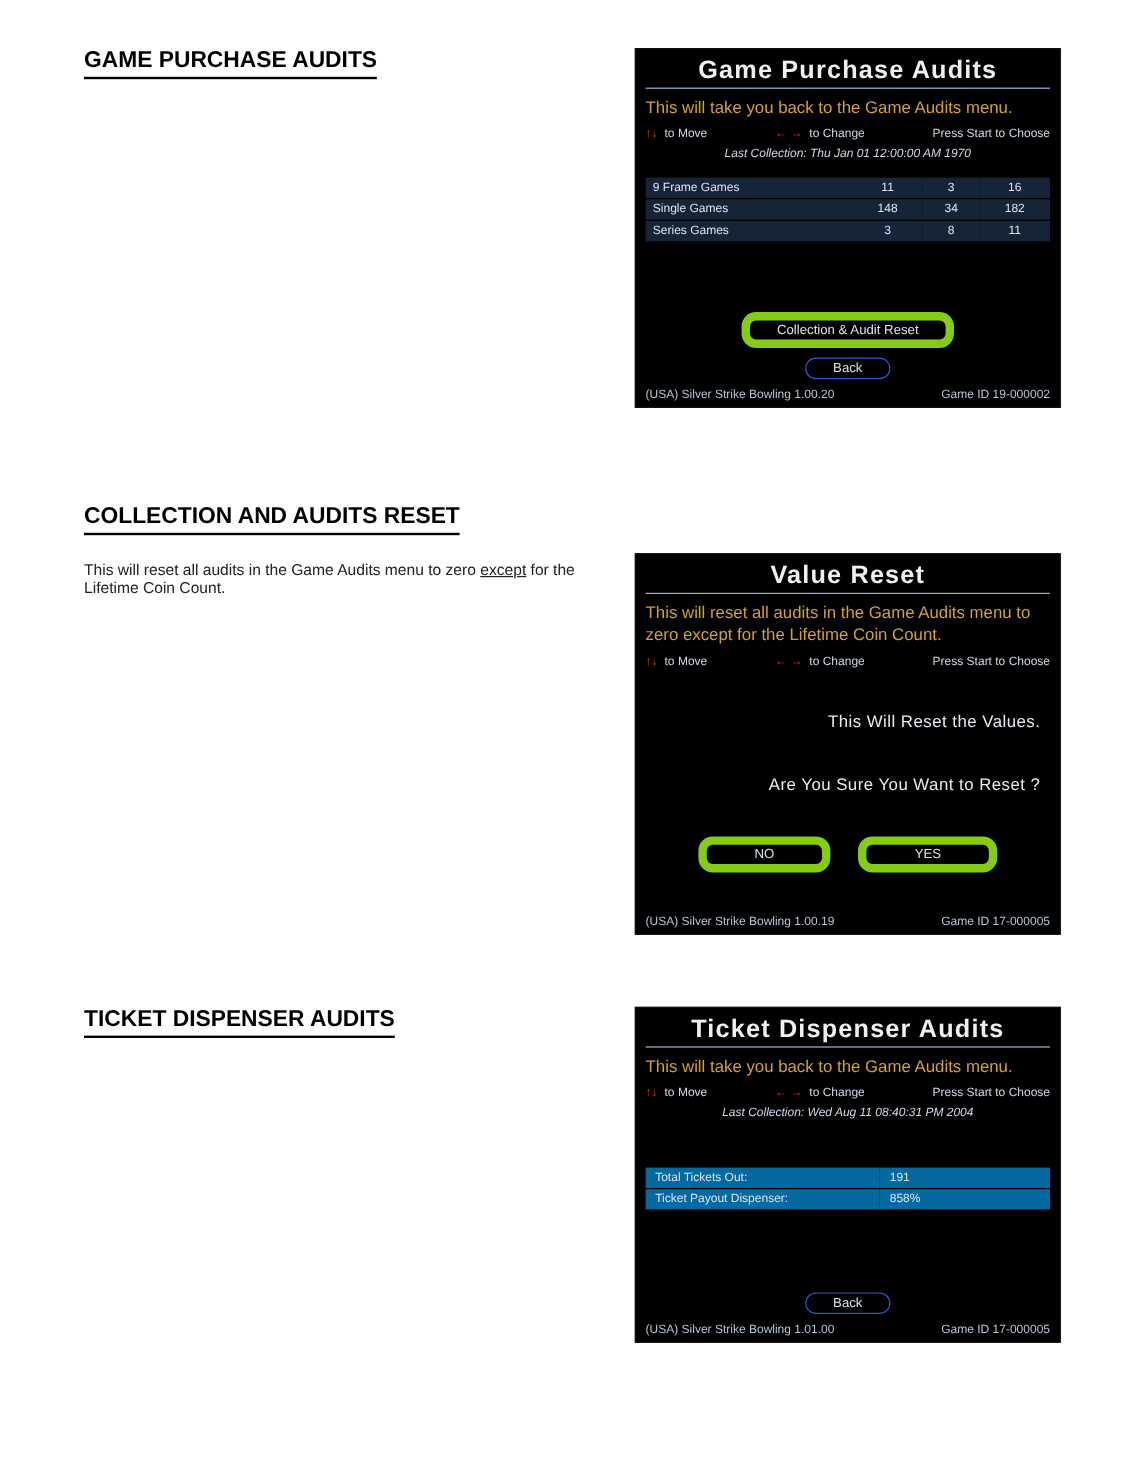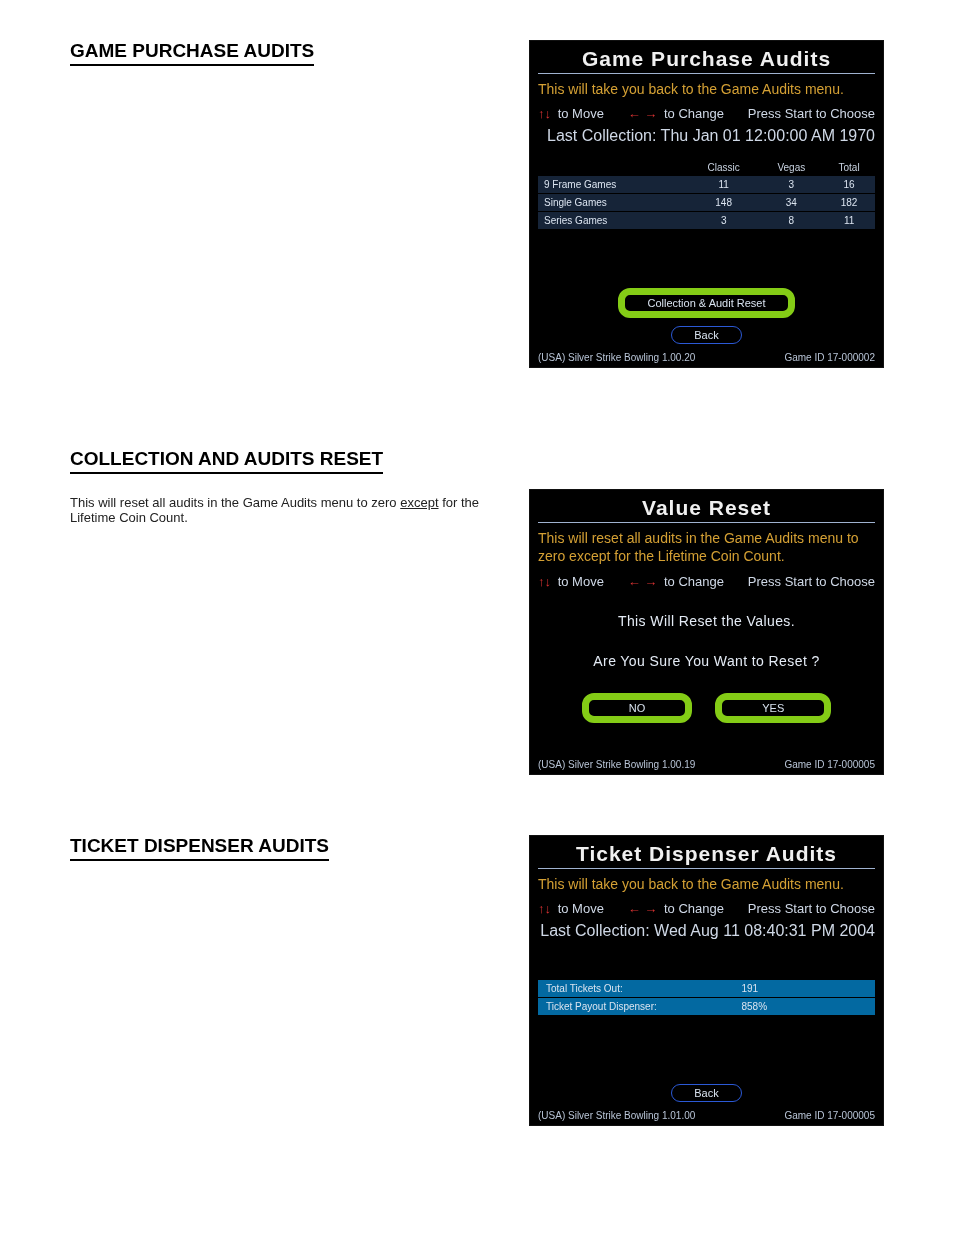--- a/index.html
+++ b/index.html
@@ -57,34 +57,35 @@
   .gs-help {
     color: #d4a034;
     font-size: 14px;
     margin: 4px 0 8px;
     line-height: 1.3;
   }
   .gs-controls {
     display: flex;
     justify-content: space-between;
     align-items: center;
-    font-size: 13px;
+    font-size: 10px;
     color: #cfd8e6;
     margin-bottom: 6px;
   }
   .gs-controls .arrows {
     color: #d33;
     font-weight: bold;
     margin-right: 3px;
   }
   .gs-collection {
-    font-size: 16px;
+    font-size: 10px;
     color: #cfd8e6;
-    text-align: right;
+    text-align: center;
     margin-bottom: 14px;
+    font-style: italic;
   }
   .gs-table {
     width: 100%;
     border-collapse: collapse;
     font-size: 10px;
     margin-bottom: 20px;
   }
   .gs-table th {
     font-weight: normal;
     text-align: center;
@@ -105,24 +106,24 @@
     font-size: 10px;
     margin: 40px 0 30px;
   }
   .gs-table2 td {
     background: #0369a1;
     padding: 3px 8px;
     border-bottom: 1px solid #000;
   }
   .gs-table2 td:last-child { width: 42%; }
   .gs-big {
-    text-align: center;
+    text-align: right;
     font-size: 14px;
     color: #e4ebf5;
-    margin: 24px 8px;
+    margin: 36px 8px;
     letter-spacing: 0.4px;
   }
   .gs-btn-row {
     text-align: center;
     margin: 8px 0;
   }
   .gs-btn {
     display: inline-block;
     border: 7px solid #84cc16;
     border-radius: 12px;
@@ -160,26 +161,20 @@
     <div class="gs-controls">
       <span><span class="arrows">↑↓</span> <span>to Move</span></span>
       <span><span class="arrows">← →</span> <span>to Change</span></span>
       <span>Press Start to Choose</span>
     </div>
     <div class="gs-collection">
       <span>Last Collection:</span> <span>Thu Jan 01 12:00:00 AM 1970</span>
     </div>
     <table class="gs-table">
       <tbody>
-          <tr>
-        <th></th>
-        <th>Classic</th>
-        <th>Vegas</th>
-        <th>Total</th>
-      </tr>
       <tr>
         <td>9 Frame Games</td>
             <td>11</td>
             <td>3</td>
             <td>16</td>
       </tr>
       <tr>
         <td>Single Games</td>
             <td>148</td>
             <td>34</td>
@@ -191,21 +186,21 @@
             <td>8</td>
             <td>11</td>
       </tr>
     </tbody>
       </table>
     <div style="height:30px"></div>
     <div class="gs-btn-row"><span class="gs-btn">Collection &amp; Audit Reset</span></div>
     <div class="gs-btn-row"><span class="gs-btn sel">Back</span></div>
     <div class="gs-foot">
       <span>(USA) Silver Strike Bowling 1.00.20</span>
-      <span>Game ID 17-000002</span>
+      <span>Game ID 19-000002</span>
     </div>
   </div>
 
   <div class="section-heading">GAME PURCHASE AUDITS</div>
 
 </div>
 
 <div class="section-spacer"></div>
 
 <div class="clearfix">

